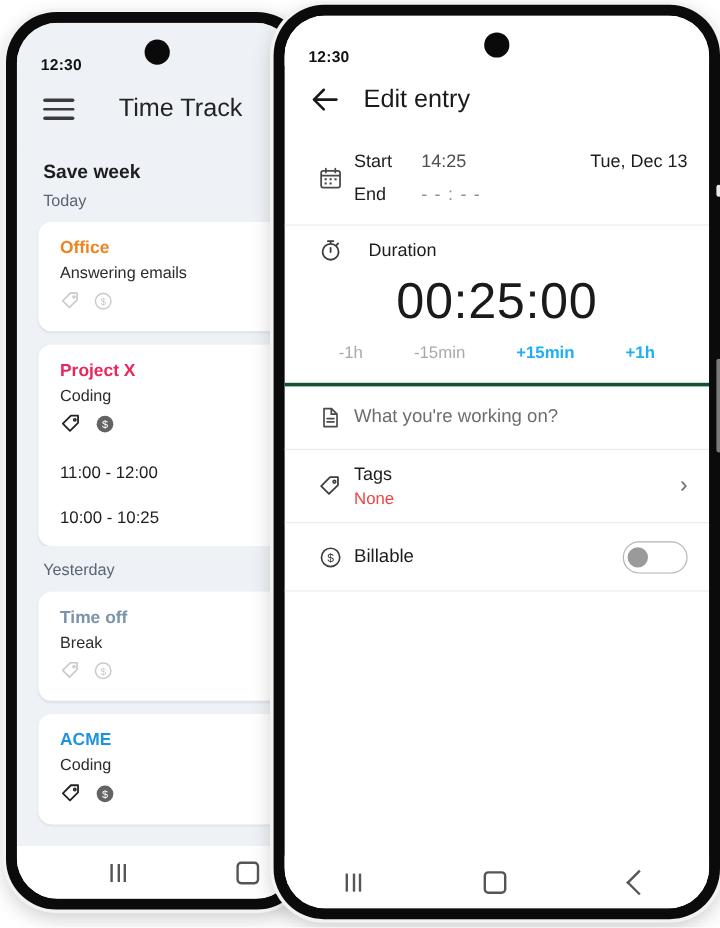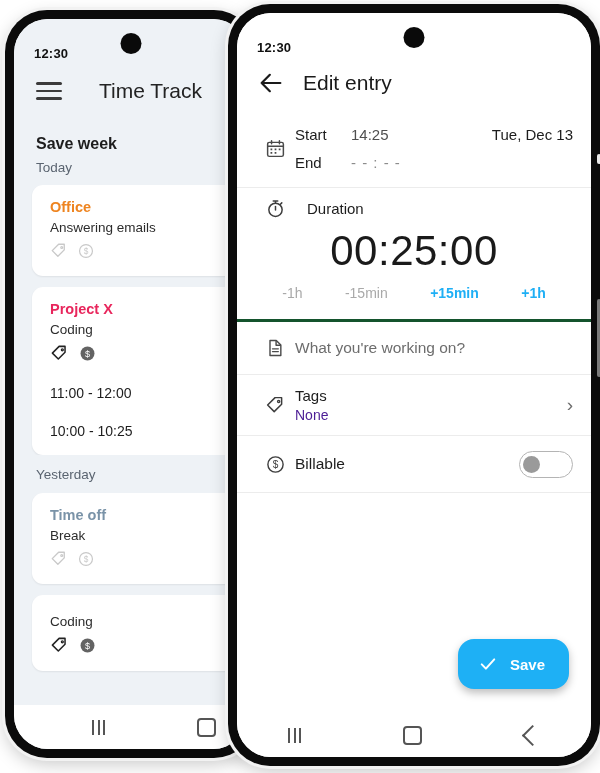--- a/index.html
+++ b/index.html
@@ -122,21 +122,21 @@
     text-align:center;font-size:42px;color:#1a1a1a;
     letter-spacing:.5px;padding:8px 0 10px;font-weight:400;
   }
   .dur-steps{display:flex;justify-content:space-around;padding:0 6px 4px;}
   .step{font-size:14px;cursor:pointer;}
   .step.dim{color:#a9a9a9;}
   .step.on{color:#1eaff5;font-weight:bold;}
 
   .note-ph{font-size:15.5px;color:#6d6d6d;}
   .tag-title{font-size:15px;color:#1d1d1d;}
-  .tag-sub{font-size:14px;color:#4c1d95;margin-top:3px;}
+  .tag-sub{font-size:14px;color:#ef4444;margin-top:3px;}
   .chev{margin-left:auto;color:#6d6d6d;font-size:19px;}
   .bill-title{font-size:15.5px;color:#1d1d1d;}
   .toggle{
     margin-left:auto;width:46px;height:25px;border-radius:14px;
     border:1.6px solid #b4b4b4;background:#fff;
     display:flex;align-items:center;padding:0 3px;cursor:pointer;
   }
   .toggle .knob{width:17px;height:17px;border-radius:50%;background:#9a9a9a;}
 
   .fab{
@@ -232,20 +232,21 @@
                 <circle cx="15.6" cy="7.4" r="1.25" fill="none" stroke="#c9c9c9" stroke-width="1.5"></circle>
               </svg>
               <svg width="18" height="18" viewBox="0 0 24 24">
                 <circle cx="12" cy="12" r="8.6" fill="none" stroke="#c9c9c9" stroke-width="1.6"></circle>
                 <text x="12" y="16.3" font-size="11" text-anchor="middle" fill="#c9c9c9" font-family="Liberation Sans, sans-serif">$</text>
               </svg>
             </div>
           </div>
 
           <div class="card">
+            <div class="proj" style="color:#1E94E0">ACME</div>
             <div class="desc">Coding</div>
             <div class="iconrow">
               <svg width="19" height="19" viewBox="0 0 24 24">
                 <path d="M3 11.5 11.5 3h7.5v7.5L10.5 19z" fill="none" stroke="#222" stroke-width="1.9" stroke-linejoin="round"></path>
                 <circle cx="15.6" cy="7.4" r="1.25" fill="none" stroke="#222" stroke-width="1.6"></circle>
               </svg>
               <svg width="19" height="19" viewBox="0 0 24 24">
                 <circle cx="12" cy="12" r="8.8" fill="#636363"></circle>
                 <text x="12" y="16.4" font-size="11.5" text-anchor="middle" fill="#fff" font-family="Liberation Sans, sans-serif">$</text>
               </svg>
@@ -371,26 +372,20 @@
                 <circle cx="12" cy="12" r="8.7" fill="none" stroke="#3d3d3d" stroke-width="1.6"></circle>
                 <text x="12" y="16.4" font-size="11.5" text-anchor="middle" fill="#3d3d3d" font-family="Liberation Sans, sans-serif">$</text>
               </svg>
             </span>
             <span class="bill-title">Billable</span>
             <span class="toggle">
                 <span class="knob"></span>
               </span>
           </div>
 
-          <div class="fab">
-            <svg width="20" height="20" viewBox="0 0 24 24">
-              <path d="M4.5 12.5l5 5 10-11" fill="none" stroke="#fff" stroke-width="2.4" stroke-linecap="round" stroke-linejoin="round"></path>
-            </svg>
-            <span class="fab-label">Save</span>
-          </div>
 
         </div>
 
         <div class="navbar">
           <span class="nav-recents">
               <i></i>
               <i></i>
               <i></i>
             </span>
           <span class="nav-home"></span>

